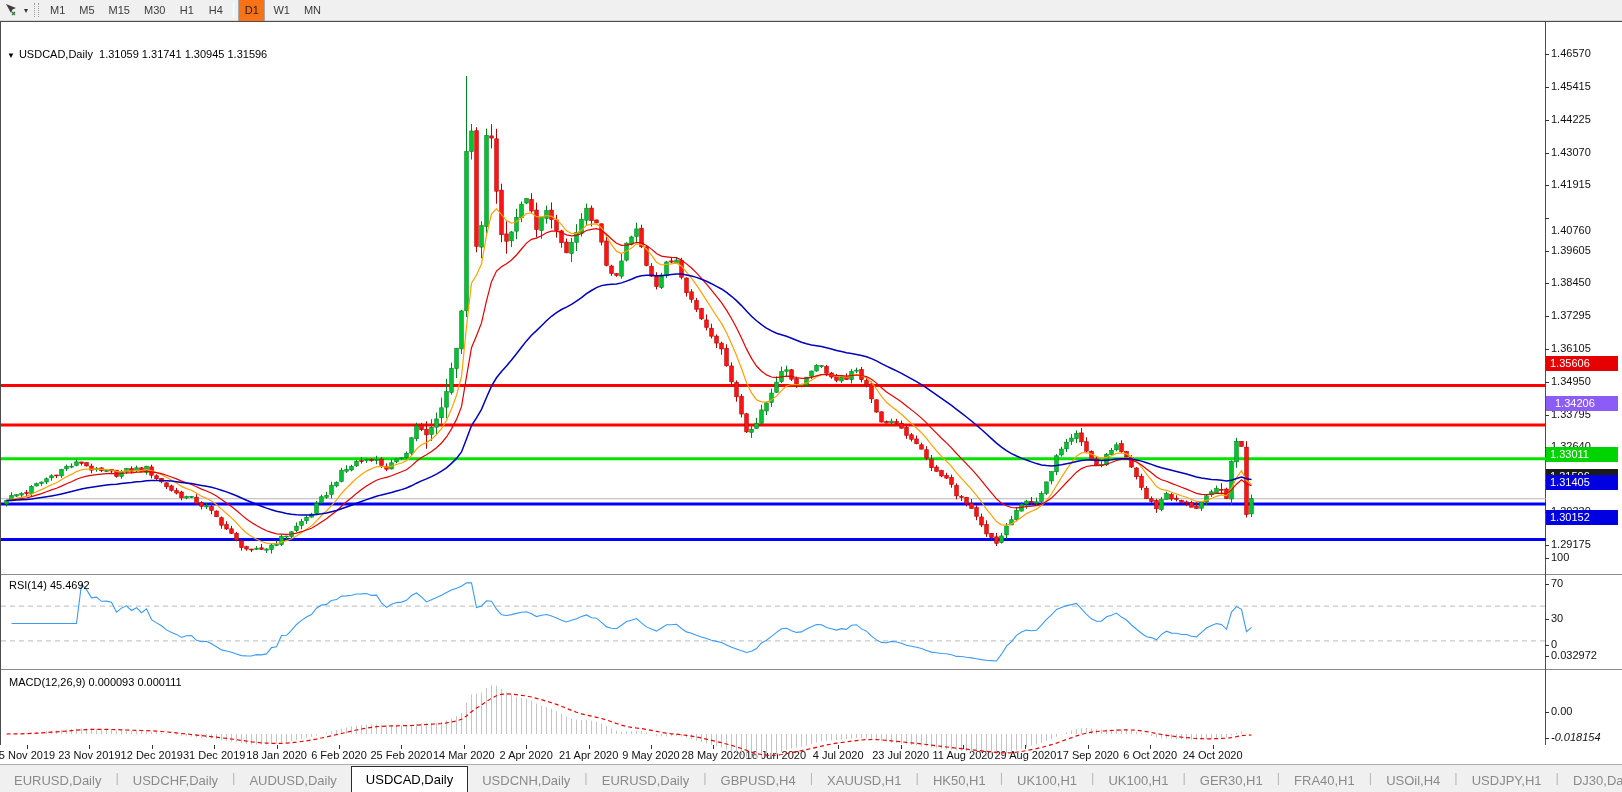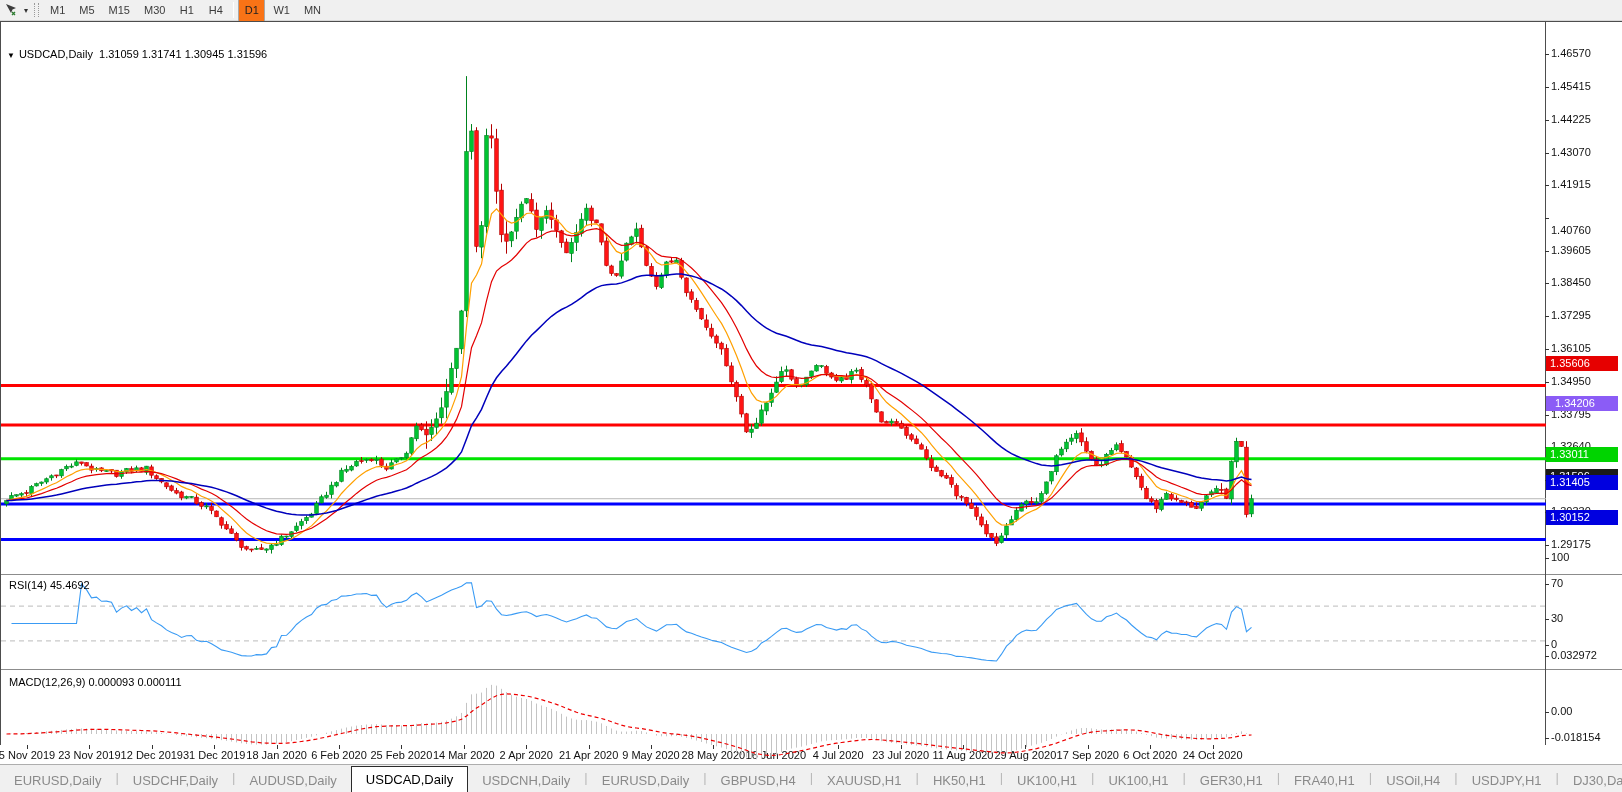--- a/index.html
+++ b/index.html
@@ -891,21 +891,21 @@
       <div class="ax-lbl" style="top: 577.1px;">70</div>
       <div class="ax-tick" style="top: 618.9px;"></div>
       <div class="ax-lbl" style="top: 611.9px;">30</div>
       <div class="ax-tick" style="top: 645px;"></div>
       <div class="ax-lbl" style="top: 638px;">0</div>
       <div class="ax-tick" style="top: 656px;"></div>
       <div class="ax-lbl" style="top: 649px;">0.032972</div>
       <div class="ax-tick" style="top: 712px;"></div>
       <div class="ax-lbl" style="top: 705px;">0.00</div>
       <div class="ax-tick" style="top: 738px;"></div>
-      <div class="ax-lbl" style="top: 731px;">-0.018154</div>
+      <div class="ax-lbl" style="top: 731px; font-style: italic;">-0.018154</div>
       <div class="ax-badge" style="top: 356.055px; background: rgb(230, 0, 0);">1.35606</div>
       <div class="ax-badge" style="top: 395.568px; background: #8b5cf6; padding-left: 9px;">1.34206</div>
       <div class="ax-badge" style="top: 429.295px; background: rgb(0, 212, 0); margin-top: 18px;">1.33011</div>
       <div class="ax-badge" style="top: 469.232px; background: rgb(26, 26, 26);">1.31596</div>
       <div class="ax-badge" style="top: 474.622px; background: rgb(0, 0, 224);">1.31405</div>
       <div class="ax-badge" style="top: 509.986px; background: rgb(0, 0, 224);">1.30152</div>
     </div>
 
   <div id="dateaxis">
       <div class="d-tick" style="left: 27px;"></div>

